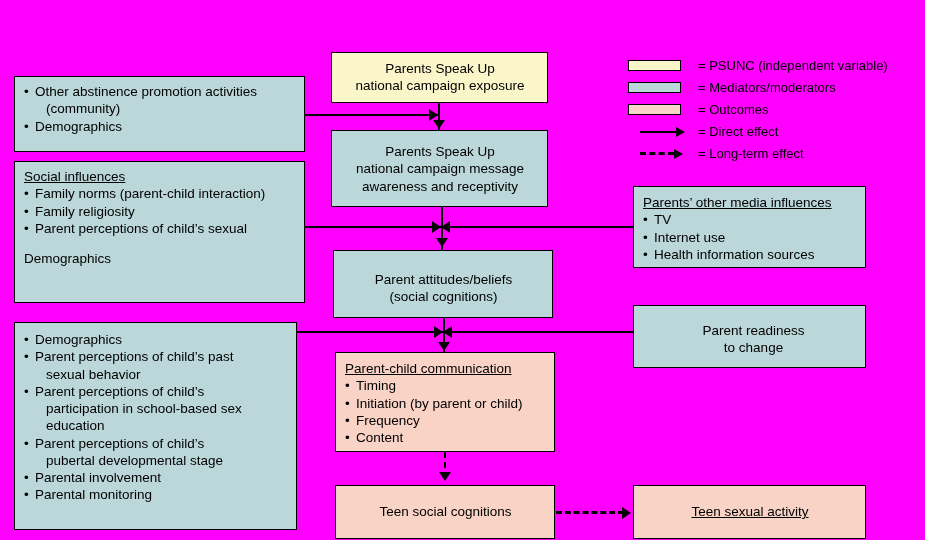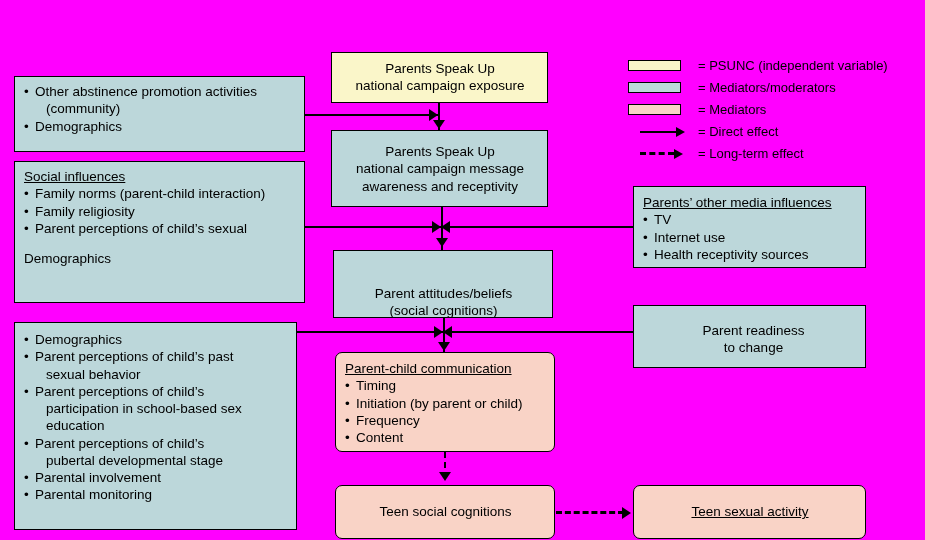--- a/index.html
+++ b/index.html
@@ -16,21 +16,21 @@
     position:absolute;
     border:1px solid #000;
     box-sizing:border-box;
     color:#000;
     font-size:13.5px;
     line-height:1.28;
     z-index:5;
   }
   .box.mediator{background:#BCD7DA;}
   .box.psunc{background:#FAF6C9;}
-  .box.outcome{background:#F9D3C6;border-radius:7px;}
+  .box.outcome{background:#F9D3C6;}
 
   .box .inner{padding:6px 8px 5px 9px;}
   .box.center-txt .inner{text-align:center;padding-top:0;}
 
   .hdr{text-decoration:underline;display:block;white-space:nowrap;}
   ul.blist{list-style:none;margin:0;padding:0;}
   ul.blist li{
     position:relative;
     padding-left:11px;
     margin:0 0 0 0;
@@ -172,21 +172,21 @@
 
   <div class="box mediator center-txt" style="left:331px;top:130px;width:217px;height:77px;">
     <div class="inner" style="padding-top:12px;">
       <span class="plain">Parents Speak Up</span>
       <span class="plain">national campaign message</span>
       <span class="plain">awareness and receptivity</span>
     </div>
   </div>
 
   <div class="box mediator center-txt" style="left:333px;top:250px;width:220px;height:68px;">
-    <div class="inner" style="padding-top:34px;">
+    <div class="inner" style="padding-top:20px;">
       <span class="plain">Parent attitudes/beliefs</span>
       <span class="plain">(social cognitions)</span>
     </div>
   </div>
 
   <div class="box outcome" style="left:335px;top:352px;width:220px;height:100px;">
     <div class="inner" style="padding-top:7px;">
       <span class="hdr">Parent-child communication</span>
       <ul class="blist">
         <li>
@@ -215,21 +215,21 @@
     <div class="inner" style="padding-top:7px;">
       <span class="hdr">Parents’ other media influences</span>
       <ul class="blist">
         <li>
           <span>TV</span>
         </li>
         <li>
           <span>Internet use</span>
         </li>
         <li>
-          <span>Health receptivity sources</span>
+          <span>Health information sources</span>
         </li>
       </ul>
     </div>
   </div>
 
   <div class="box mediator center-txt" style="left:633px;top:305px;width:233px;height:63px;">
     <div class="inner" style="padding-top:16px;padding-left:16px;">
       <span class="plain">Parent readiness</span>
       <span class="plain">to change</span>
     </div>
@@ -248,21 +248,21 @@
       <span class="lg-label">= PSUNC (independent variable)</span>
     </div>
 
     <div class="lg-row" style="top:22px;">
       <span class="lg-sw" style="background:#BCD7DA;"></span>
       <span class="lg-label">= Mediators/moderators</span>
     </div>
 
     <div class="lg-row" style="top:44px;">
       <span class="lg-sw" style="background:#F9D3C6;"></span>
-      <span class="lg-label">= Mediators</span>
+      <span class="lg-label">= Outcomes</span>
     </div>
 
     <div class="lg-row" style="top:66px;">
       <span class="lg-arrow"></span>
       <span class="lg-ah" style="left:50px;top:3px;"></span>
       <span class="lg-label">= Direct effect</span>
     </div>
 
     <div class="lg-row" style="top:88px;">
       <span class="lg-arrow-d"></span>

